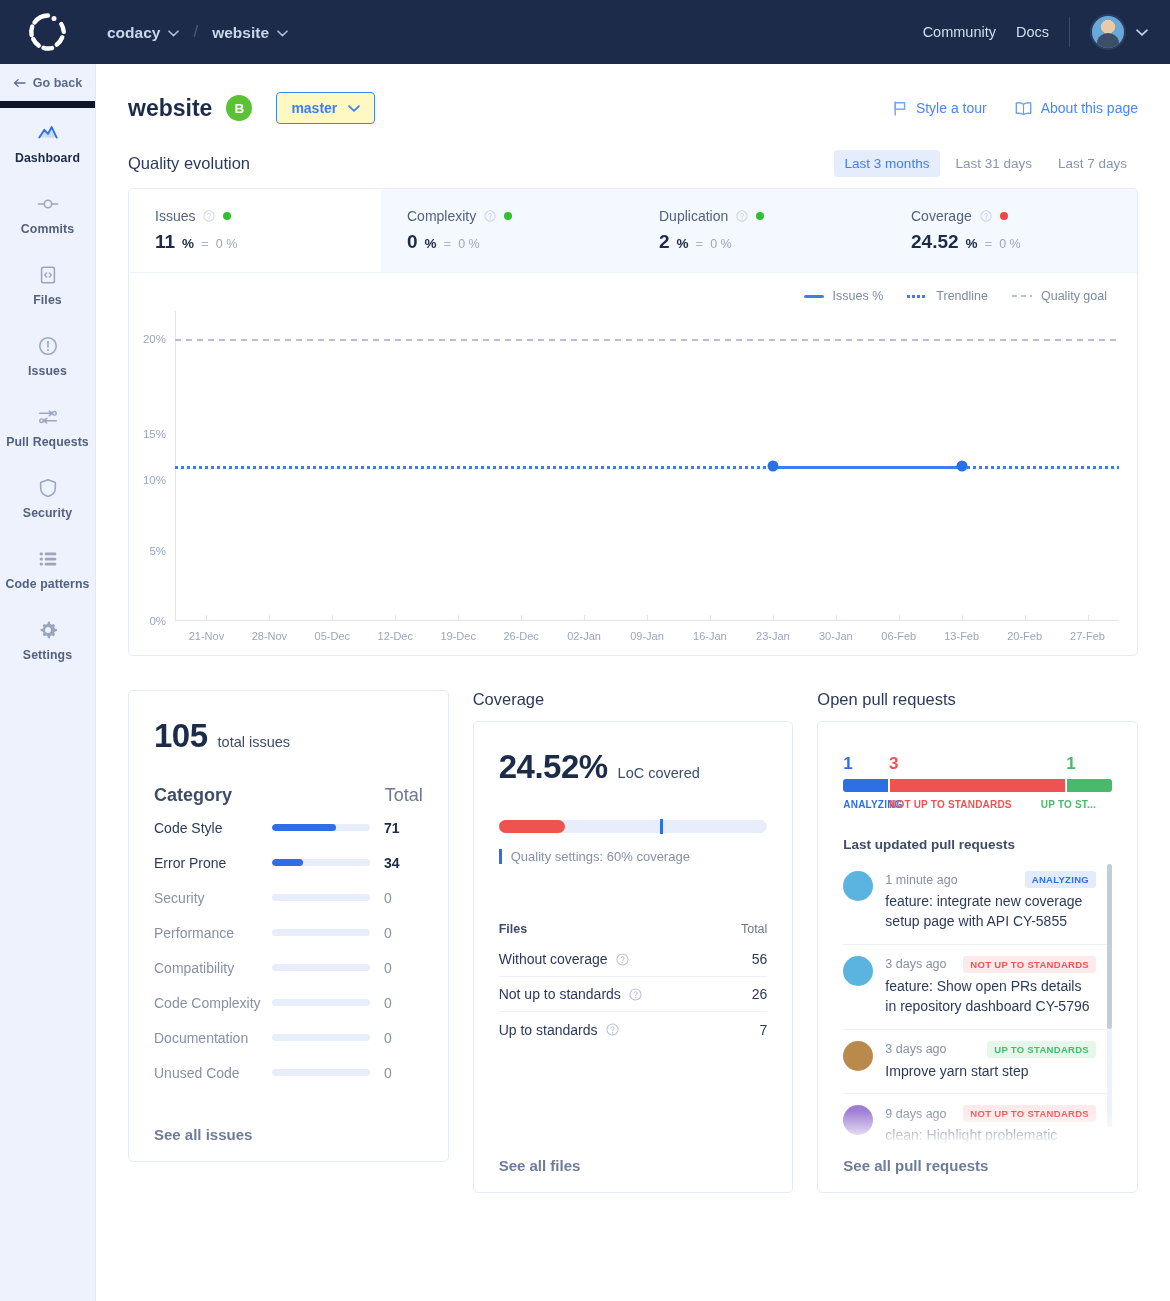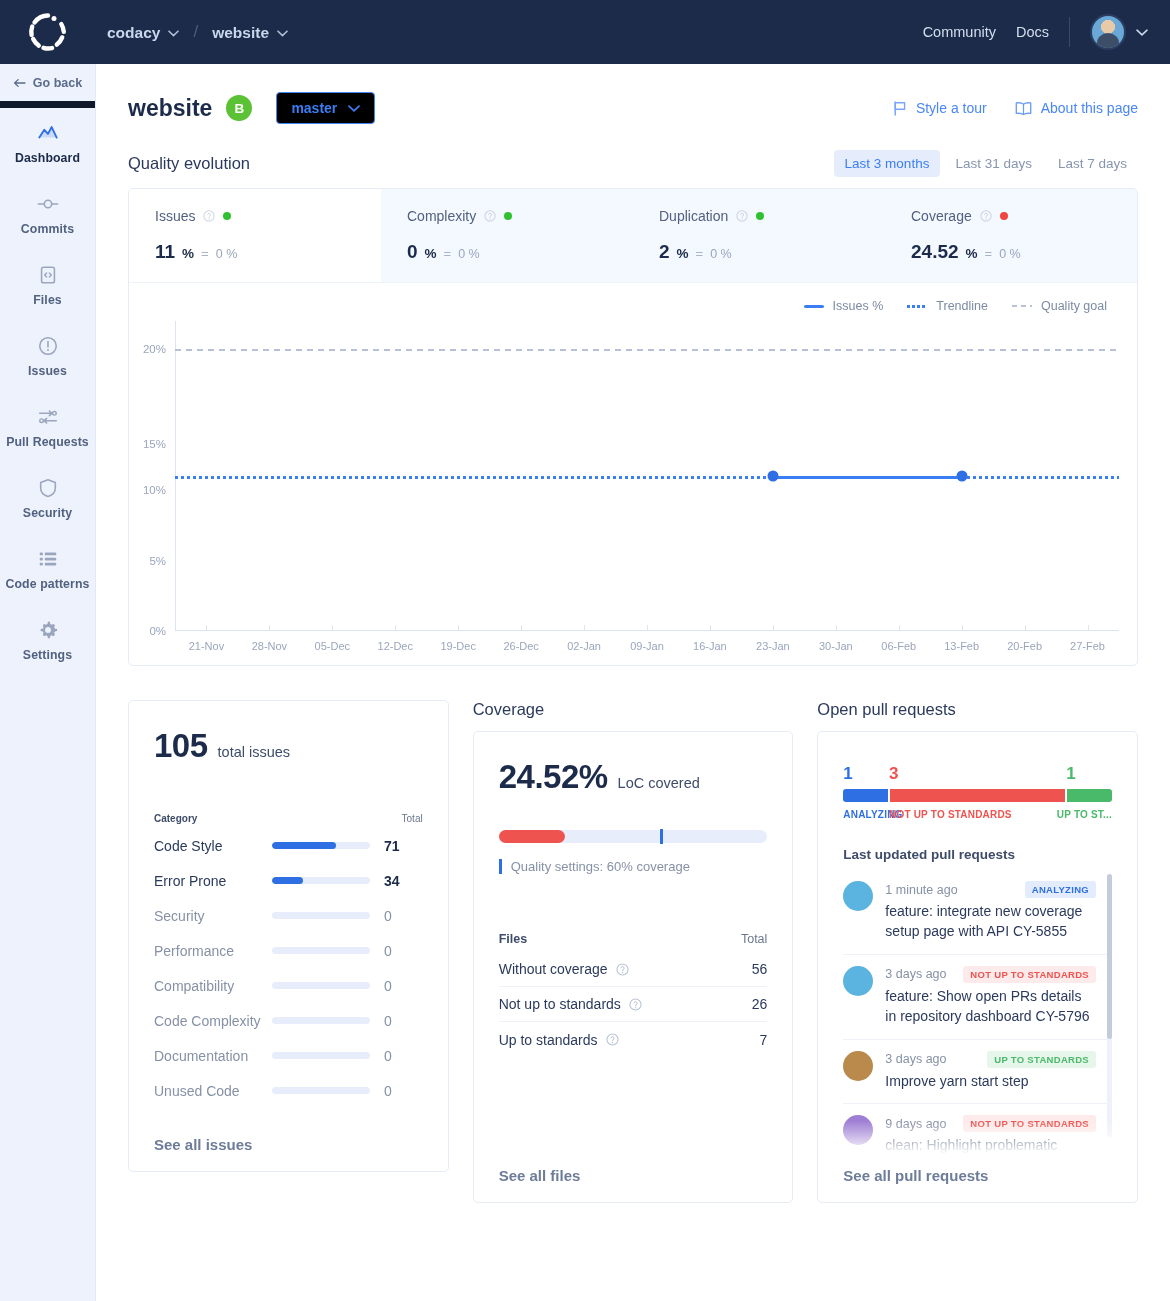--- a/index.html
+++ b/index.html
@@ -74,21 +74,21 @@
   .grade-badge {
     width: 26px; height: 26px; border-radius: 50%;
     background: #5bc236; color: #fff; font-size: 13.5px; font-weight: 700;
     display: flex; align-items: center; justify-content: center;
     margin-left: 14px;
   }
   .branch-select {
     margin-left: 24px; height: 32px; padding: 0 14px;
     border: 1px solid #4285f4; border-radius: 4px;
     color: #3b7ef4; font-size: 14px; font-weight: 700;
-    display: flex; align-items: center; gap: 11px; cursor: pointer; background: #000000;
+    display: flex; align-items: center; gap: 11px; cursor: pointer; background: #fef9c3;
   }
   .head-actions { margin-left: auto; display: flex; align-items: center; gap: 28px; }
   .head-action {
     display: flex; align-items: center; gap: 9px;
     color: #4a86f7; font-size: 14px; cursor: pointer;
   }
 
   
   .qe-head { display: flex; align-items: center; margin-bottom: 11px; }
   .qe-title { font-size: 16.5px; color: #2b3a5c; }
@@ -103,21 +103,21 @@
     border: 1px solid #e6ebf5; border-radius: 5px; background: #fff;
     overflow: hidden;
   }
   .metrics { display: flex; background: #f4f8ff; border-bottom: 1px solid #eef2fa; }
   .metric { flex: 1; padding: 19px 0 19px 26px; cursor: pointer; }
   .metric.active { background: #ffffff; }
   .metric-top { display: flex; align-items: center; gap: 8px; }
   .metric-name { font-size: 14px; color: #53617e; }
   .info-ico { width: 12px; height: 12px; display: inline-block; opacity: .55; }
   .dot { width: 8px; height: 8px; border-radius: 50%; display: inline-block; }
-  .metric-val { margin-top: 17px; display: flex; align-items: baseline; gap: 7px; }
+  .metric-val { margin-top: 7px; display: flex; align-items: baseline; gap: 7px; }
   .mv-num { font-size: 19px; font-weight: 700; color: #1c2b4a; }
   .mv-pct { font-size: 13.5px; font-weight: 700; color: #1c2b4a; }
   .mv-eq { font-size: 13px; color: #a9b4c8; }
   .mv-delta { font-size: 12.5px; color: #9aa6bd; }
 
   
   .chart-wrap { padding: 12px 18px 10px 10px; position: relative; }
   .legend {
     display: flex; justify-content: flex-end; align-items: center;
     gap: 24px; padding: 4px 12px 8px 0;
@@ -166,22 +166,22 @@
   .panel-card {
     border: 1px solid #e6ebf5; border-radius: 5px; background: #fff;
     padding: 26px 25px 18px; height: 472px;
     display: flex; flex-direction: column; position: relative;
   }
   .big-row { display: flex; align-items: baseline; gap: 10px; }
   .big-num { font-size: 33px; font-weight: 700; color: #1c2b4a; letter-spacing: -.5px; }
   .big-sub { font-size: 14.5px; color: #3e4c69; }
 
   .tbl-head {
-    display: flex; align-items: center; font-size: 10px; font-weight: 700;
-    color: #3e4c69; margin-top: 48px; margin-bottom: 4px;
+    display: flex; align-items: center; font-size: 18px; font-weight: 700;
+    color: #3e4c69; margin-top: 30px; margin-bottom: 4px;
   }
   .tbl-head .c-total { margin-left: auto; font-weight: 400; color: #6b788f; }
 
   .cat-row { display: flex; align-items: center; height: 35px; }
   .cat-name { font-size: 14px; color: #8691a6; width: 118px; flex: 0 0 118px; }
   .cat-name.has { color: #2b3a5c; }
   .cat-bar {
     flex: 1; height: 7px; border-radius: 4px; background: #e7edfb;
     margin-right: 14px; position: relative; overflow: hidden; max-width: 98px;
   }
@@ -699,21 +699,21 @@
               <div class="pr-num" style="left: 83%; color: rgb(73, 185, 106);">1</div>
             </div>
           <div class="pr-bar" id="pr-bar">
               <div class="pr-seg" style="width: 17%; background: rgb(47, 111, 228);"></div>
               <div class="pr-seg" style="width: 66%; background: rgb(239, 83, 80);"></div>
               <div class="pr-seg" style="width: 17%; background: rgb(73, 185, 106);"></div>
             </div>
           <div class="pr-labels" id="pr-labels">
               <div class="pr-lab" style="left: 0%; color: rgb(47, 111, 228);">ANALYZING</div>
               <div class="pr-lab" style="left: 17%; color: rgb(239, 83, 80);">NOT UP TO STANDARDS</div>
-              <div class="pr-lab" style="right: 0px; color: rgb(73, 185, 106);">UP TO ST...</div>
+              <div class="pr-lab" style="right: 16px; color: rgb(73, 185, 106);">UP TO ST...</div>
             </div>
 
           <div class="pr-sub">Last updated pull requests</div>
           <div class="pr-list">
             <div id="pr-items">
                 <div class="pr-item">
                   <div class="pr-avatar" style="background:#5bb3e0"></div>
                   <div class="pr-body">
                     <div class="pr-meta">
                       <span class="pr-time">1 minute ago</span>

